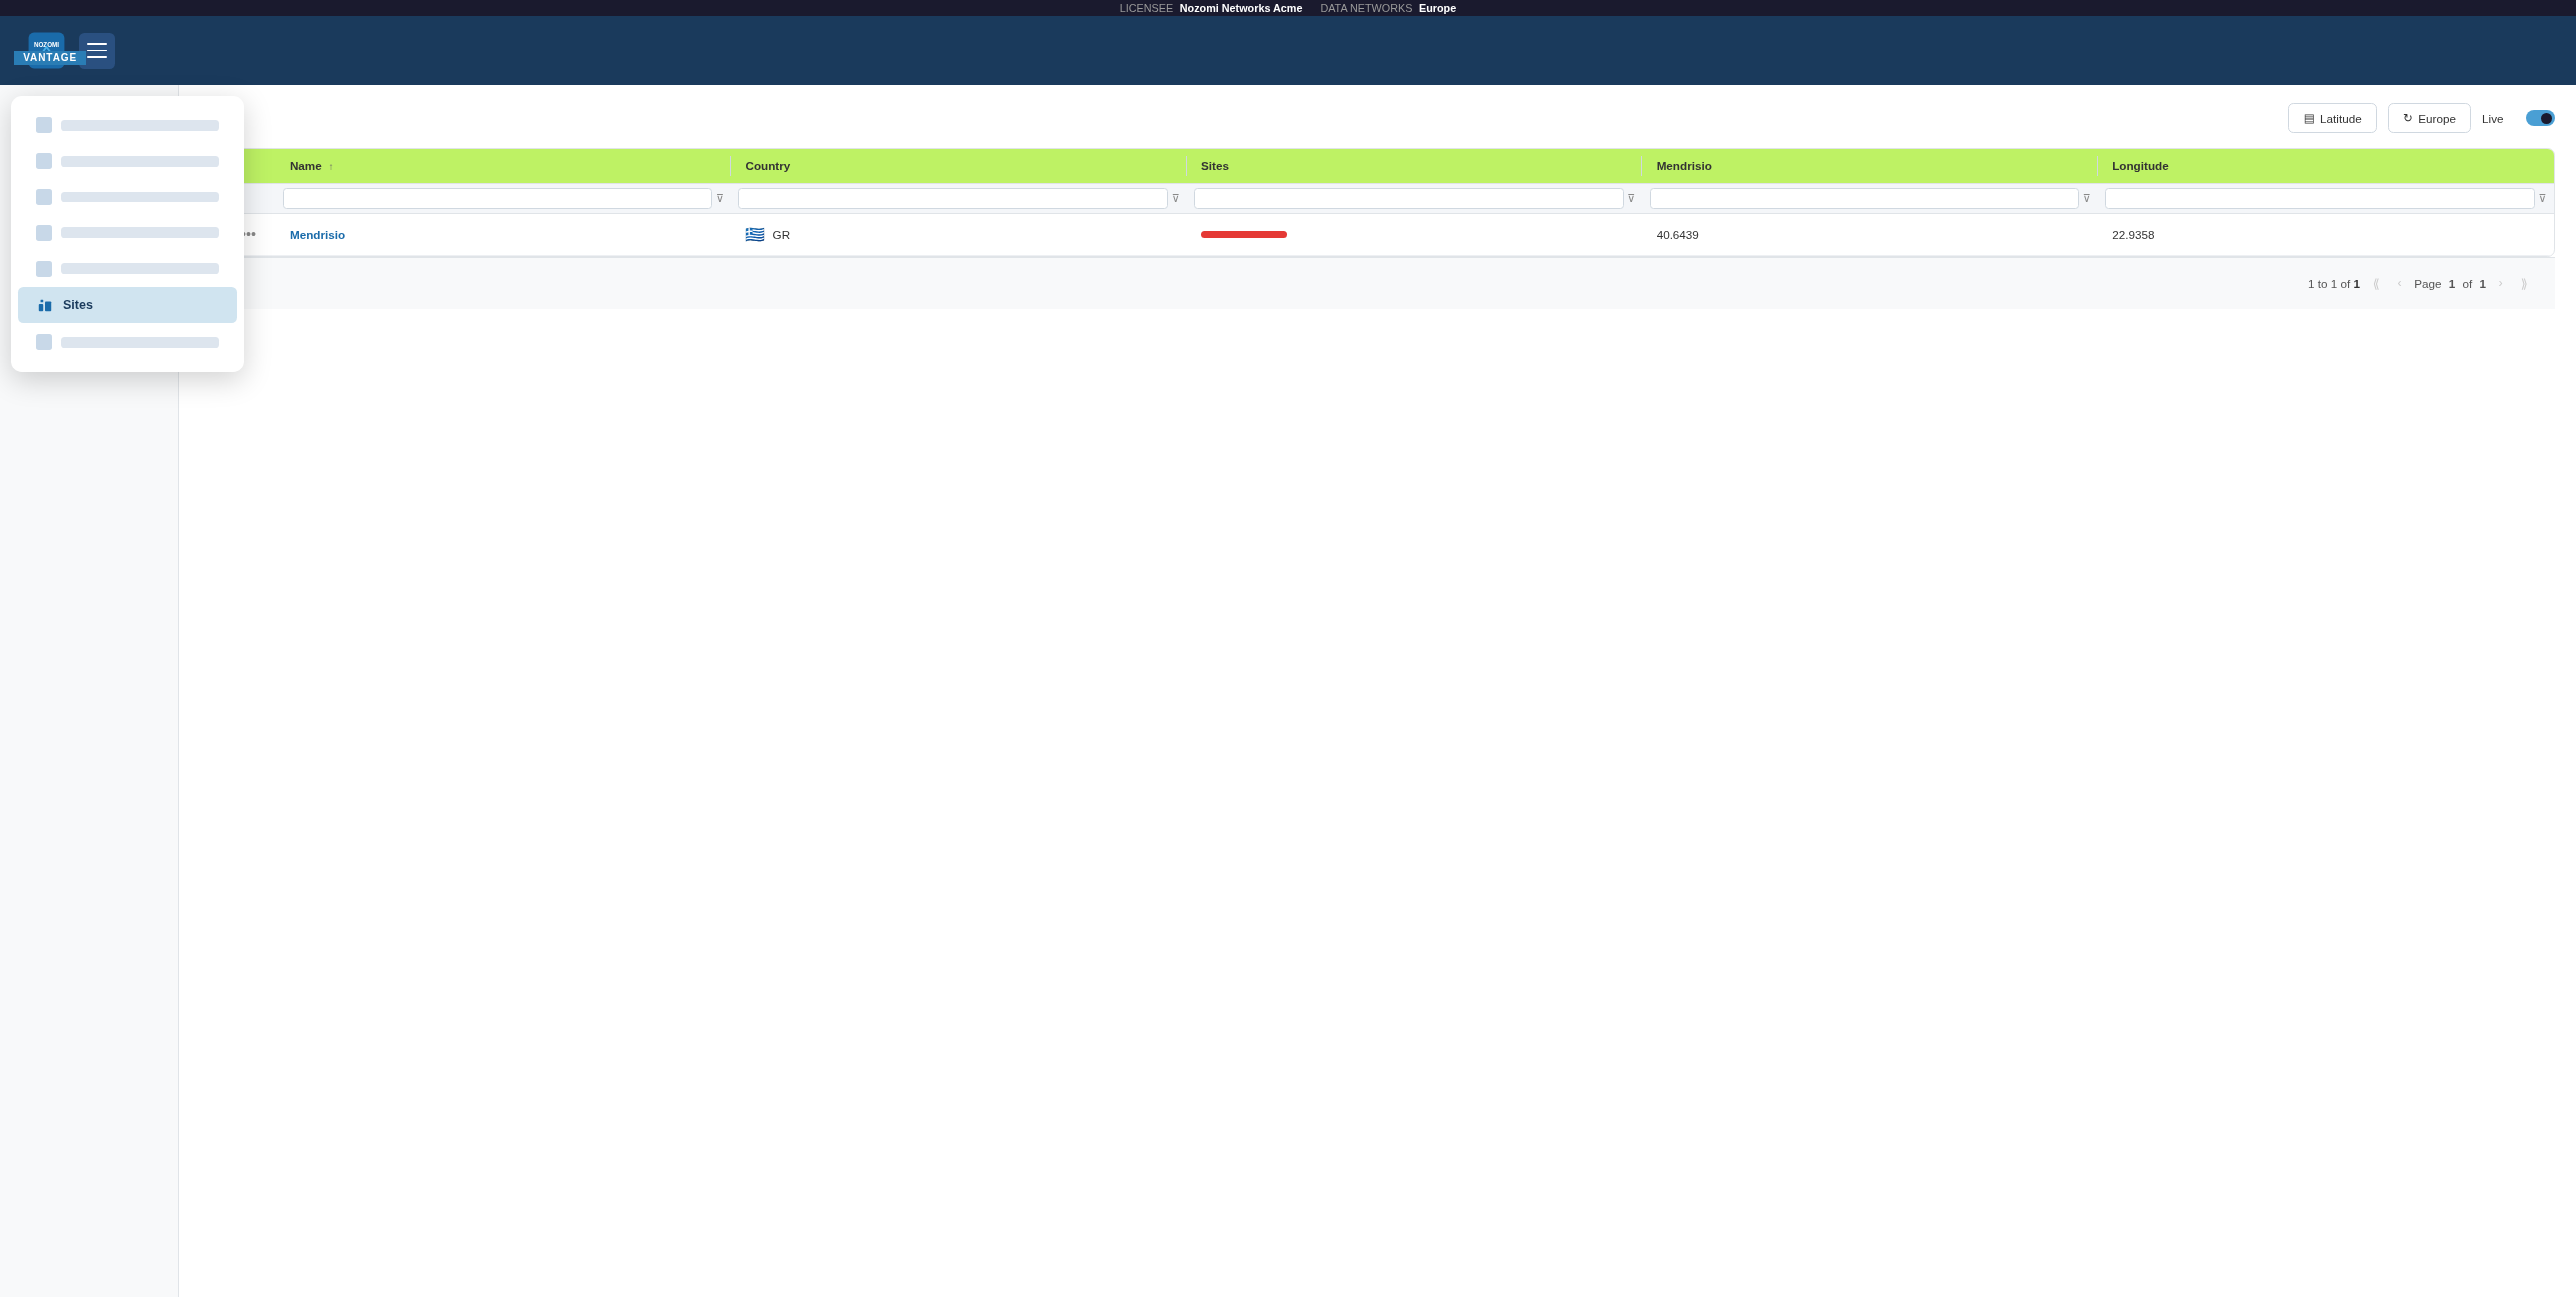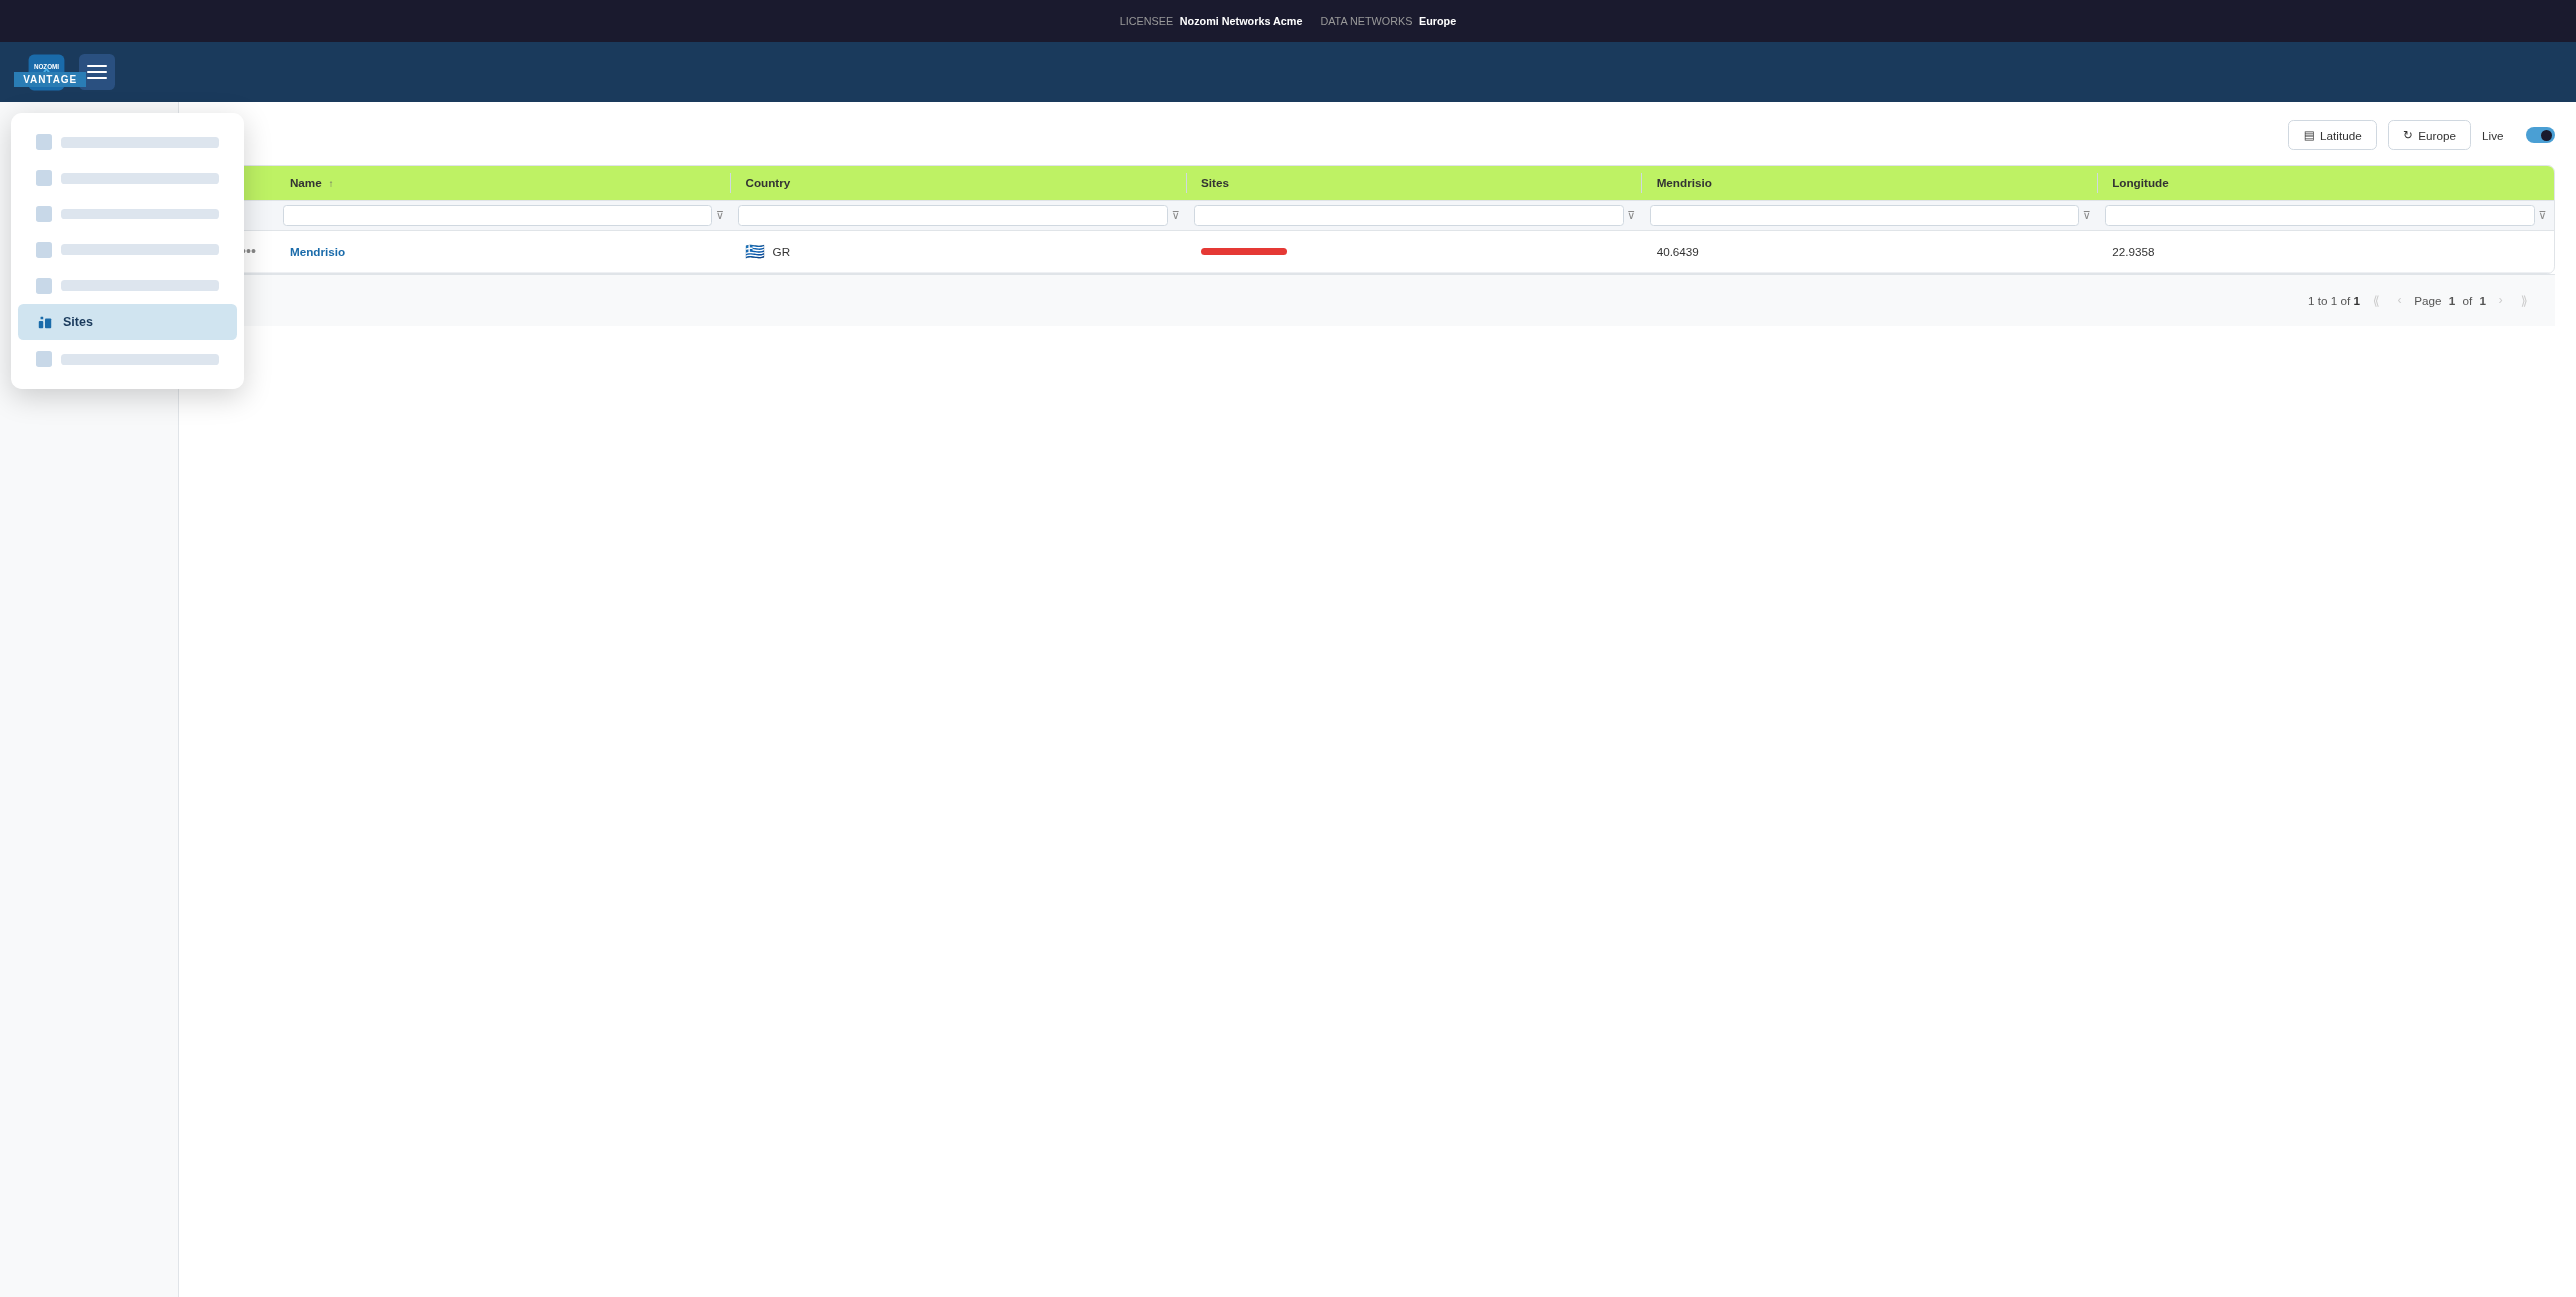--- a/index.html
+++ b/index.html
@@ -1,35 +1,35 @@
 <!DOCTYPE html>
 <html style="font-size:14.3px"><head>
   <meta charset="utf-8">
   <style>
     * { box-sizing: border-box; margin: 0; padding: 0; }
     body { font-family: 'Segoe UI', Arial, sans-serif; background: #f0f2f5; font-size: 12.5px; color: #333; }
 
     
     .top-bar {
       background: #1a1a2e;
-      height: 42px;
+      height: 16px;
       display: flex;
       align-items: center;
       justify-content: center;
       font-size: 10.8px;
       color: #ccc;
     }
     .top-bar .licensee { margin-right: 18px; }
     .top-bar span.label { color: #999; margin-right: 3.6px; }
     .top-bar span.value { color: #fff; font-weight: 600; }
 
     
     .nav-bar {
       background: #1a3a5c;
-      height: 60px;
+      height: 69px;
       display: flex;
       align-items: center;
       padding: 0 14.3px;
       gap: 10.8px;
     }
     .logo-area {
       display: flex;
       align-items: center;
       gap: 7.2px;
     }

